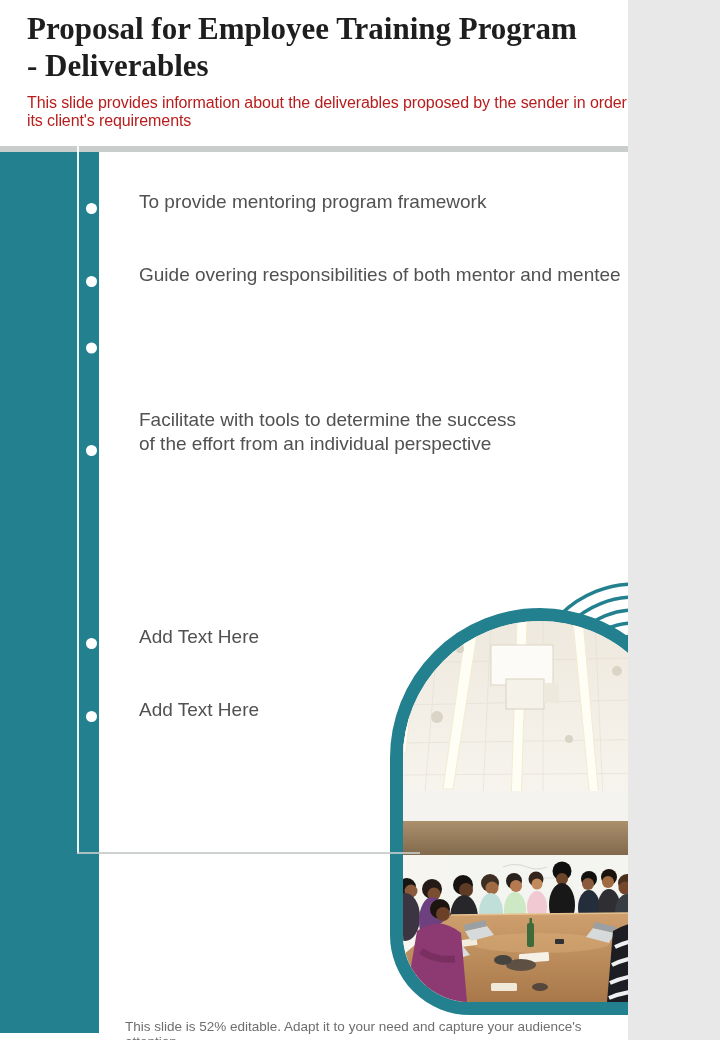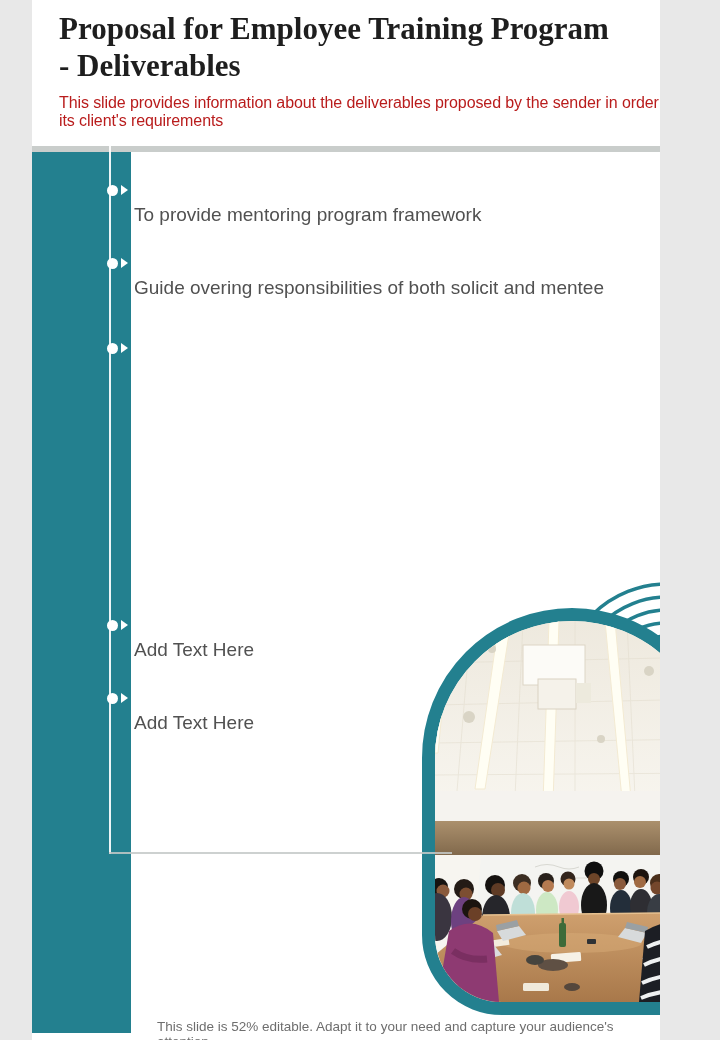--- a/index.html
+++ b/index.html
@@ -1,36 +1,36 @@
 <!DOCTYPE html>
 <html style="--accent: #23808f;"><head>
 <meta charset="utf-8">
 <style>
   html,body{margin:0;padding:0;background:#e8e8e8;}
   .slide{
     position:relative;width:628px;height:1040px;background:#ffffff;
-    overflow:hidden;font-family:"Liberation Sans",sans-serif;margin-left:32px;
+    overflow:hidden;font-family:"Liberation Sans",sans-serif;
   }
   
   .title{
     position:absolute;left:27px;top:10px;width:640px;
     font-family:"Liberation Serif",serif;font-weight:bold;
     font-size:31px;line-height:37px;color:#1e1e1e;white-space:pre-line;
   }
   .subtitle{
     position:absolute;left:27px;top:94px;width:660px;
     font-size:16px;letter-spacing:-0.1px;color:#b91c1c;
   }
   .divider{position:absolute;left:0;top:146px;width:720px;height:6px;background:#c9cdcb;z-index:2;}
   
   .accent-bar{position:absolute;left:0;top:152px;width:99px;height:881px;background:var(--accent,#23808f);z-index:2;}
   .tl-vline{position:absolute;left:77px;top:146px;width:2px;height:708px;background:#ffffff;opacity:.92;z-index:3;}
   .tl-hline{position:absolute;left:77px;top:852px;width:343px;height:2px;background:#c4c9c8;opacity:.85;z-index:6;}
   
-  .item-row{position:absolute;left:70px;display:flex;align-items:flex-start;transform:translateY(-50%);z-index:5;flex-direction:column;}
+  .item-row{position:absolute;left:81px;display:flex;align-items:flex-end;transform:translateY(-50%);z-index:5;}
   .marker{display:flex;align-items:center;width:26px;flex:0 0 26px;}
   .marker .dot{width:11px;height:11px;border-radius:50%;background:#fff;margin-left:5px;}
   .marker .tri{width:0;height:0;margin-left:3px;border-left:7px solid #fff;border-top:5px solid transparent;border-bottom:5px solid transparent;}
   .item-text{margin-left:32px;font-size:19px;line-height:24px;color:#515151;white-space:pre-line;}
   
   .rings{position:absolute;left:0;top:0;width:720px;height:1040px;z-index:1;}
   .arch{
     position:absolute;left:390px;top:608px;width:300px;height:407px;box-sizing:border-box;
     border:13px solid var(--accent,#23808f);
     border-radius:150px 150px 14px 80px;
@@ -204,27 +204,35 @@
         <span class="dot"></span>
         <span class="tri"></span>
       </span>
     <div class="item-text">To provide mentoring program framework</div>
   </div>
   <div class="item-row" style="top:275px">
     <span class="marker">
         <span class="dot"></span>
         <span class="tri"></span>
       </span>
-    <div class="item-text">Guide overing responsibilities of both solicit and mentee</div>
+    <div class="item-text">Guide overing responsibilities of both mentor and mentee</div>
   </div>
   <div class="item-row" style="top:348px">
     <span class="marker">
         <span class="dot"></span>
         <span class="tri"></span>
       </span>
+  </div>
+  <div class="item-row" style="top:432px">
+    <span class="marker">
+        <span class="dot"></span>
+        <span class="tri"></span>
+      </span>
+    <div class="item-text">Facilitate with tools to determine the success
+of the effort from an individual perspective</div>
   </div>
   <div class="item-row" style="top:637px">
     <span class="marker">
         <span class="dot"></span>
         <span class="tri"></span>
       </span>
     <div class="item-text">Add Text Here</div>
   </div>
   <div class="item-row" style="top:710px">
     <span class="marker">

